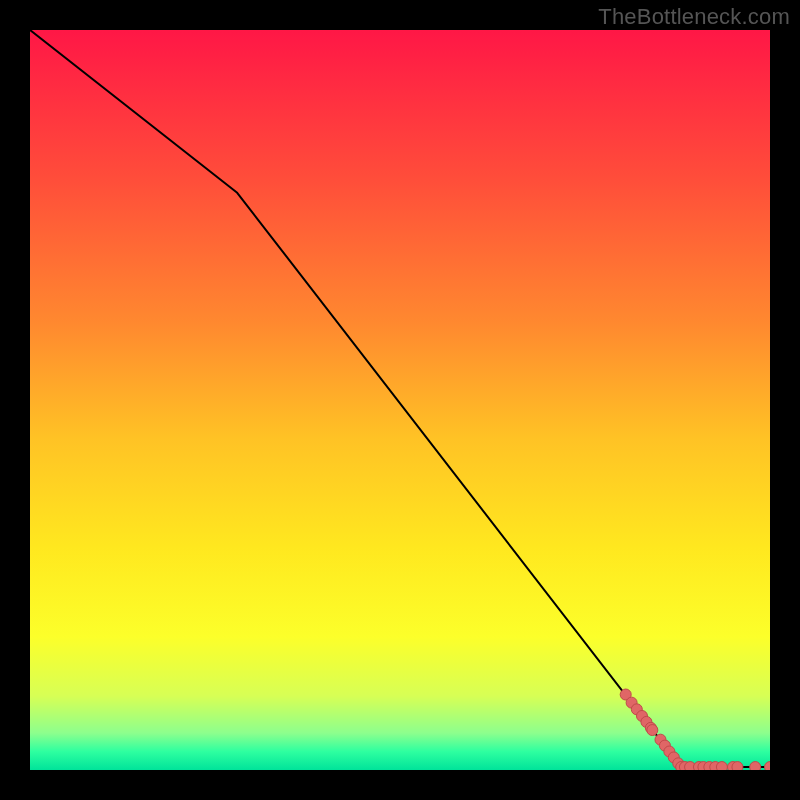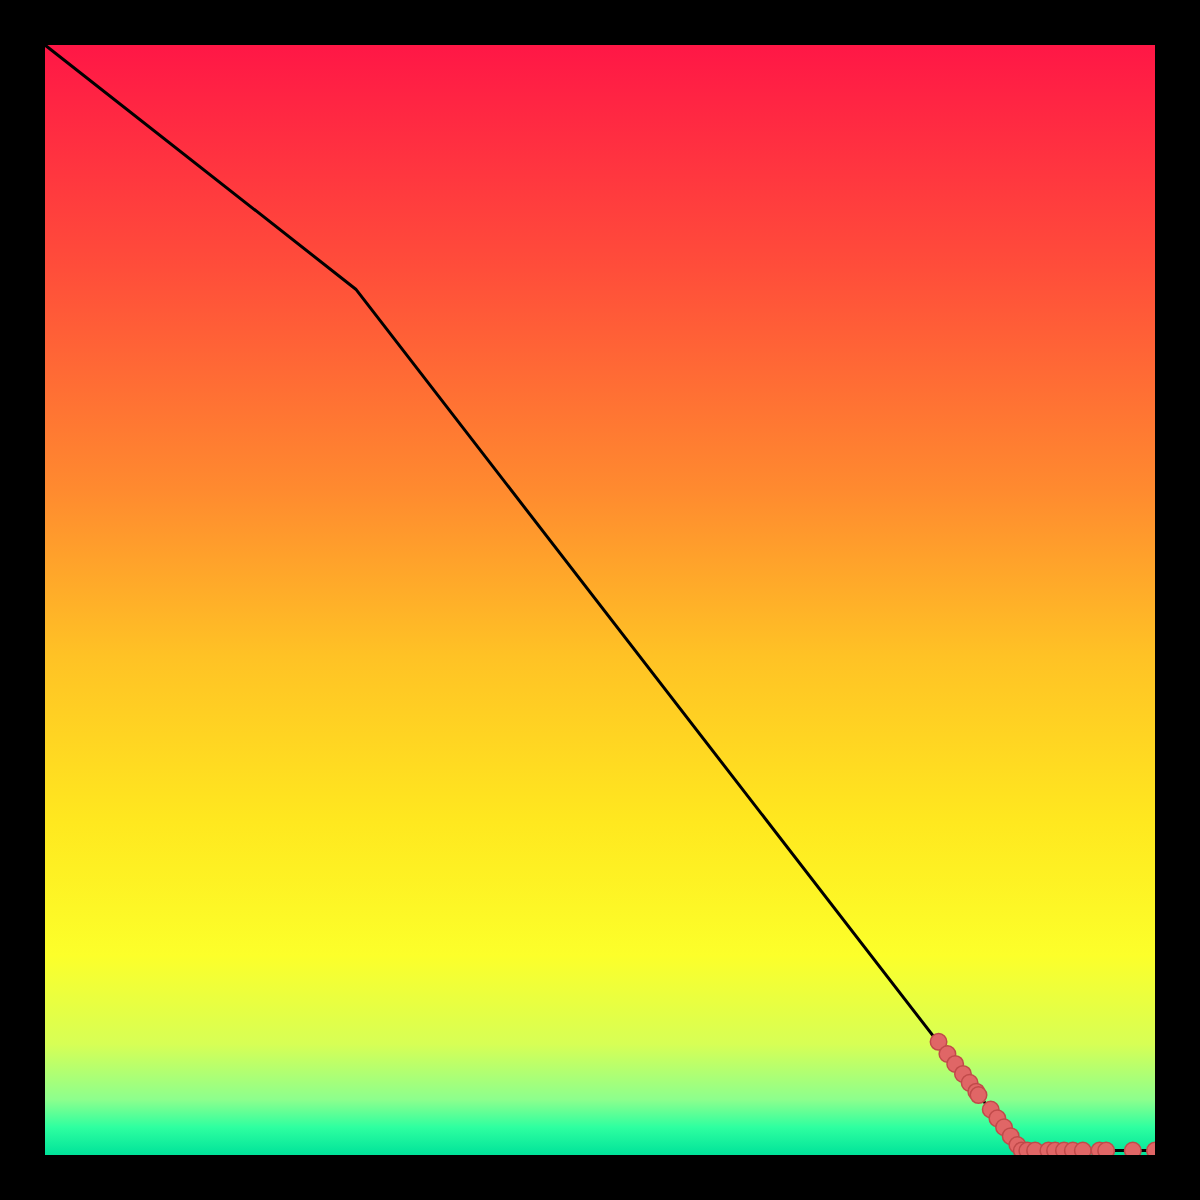--- a/index.html
+++ b/index.html
@@ -34,20 +34,21 @@
     height: 740px;
   }
   svg {
     display: block;
   }
 </style>
 </head>
 <body>
 
 <div class="container">
+  <div class="watermark">TheBottleneck.com</div>
   <div class="plot">
     <svg id="chart-svg" width="740" height="740" viewBox="0 0 740 740">
         <defs>
           <linearGradient id="bg-grad" x1="0" y1="0" x2="0" y2="1">
             <stop offset="0%" stop-color="#ff1746"></stop>
             <stop offset="20%" stop-color="#ff4d3a"></stop>
             <stop offset="40%" stop-color="#ff8a2f"></stop>
             <stop offset="55.00000000000001%" stop-color="#ffc225"></stop>
             <stop offset="70%" stop-color="#ffe81f"></stop>
             <stop offset="82%" stop-color="#fcff2a"></stop>

